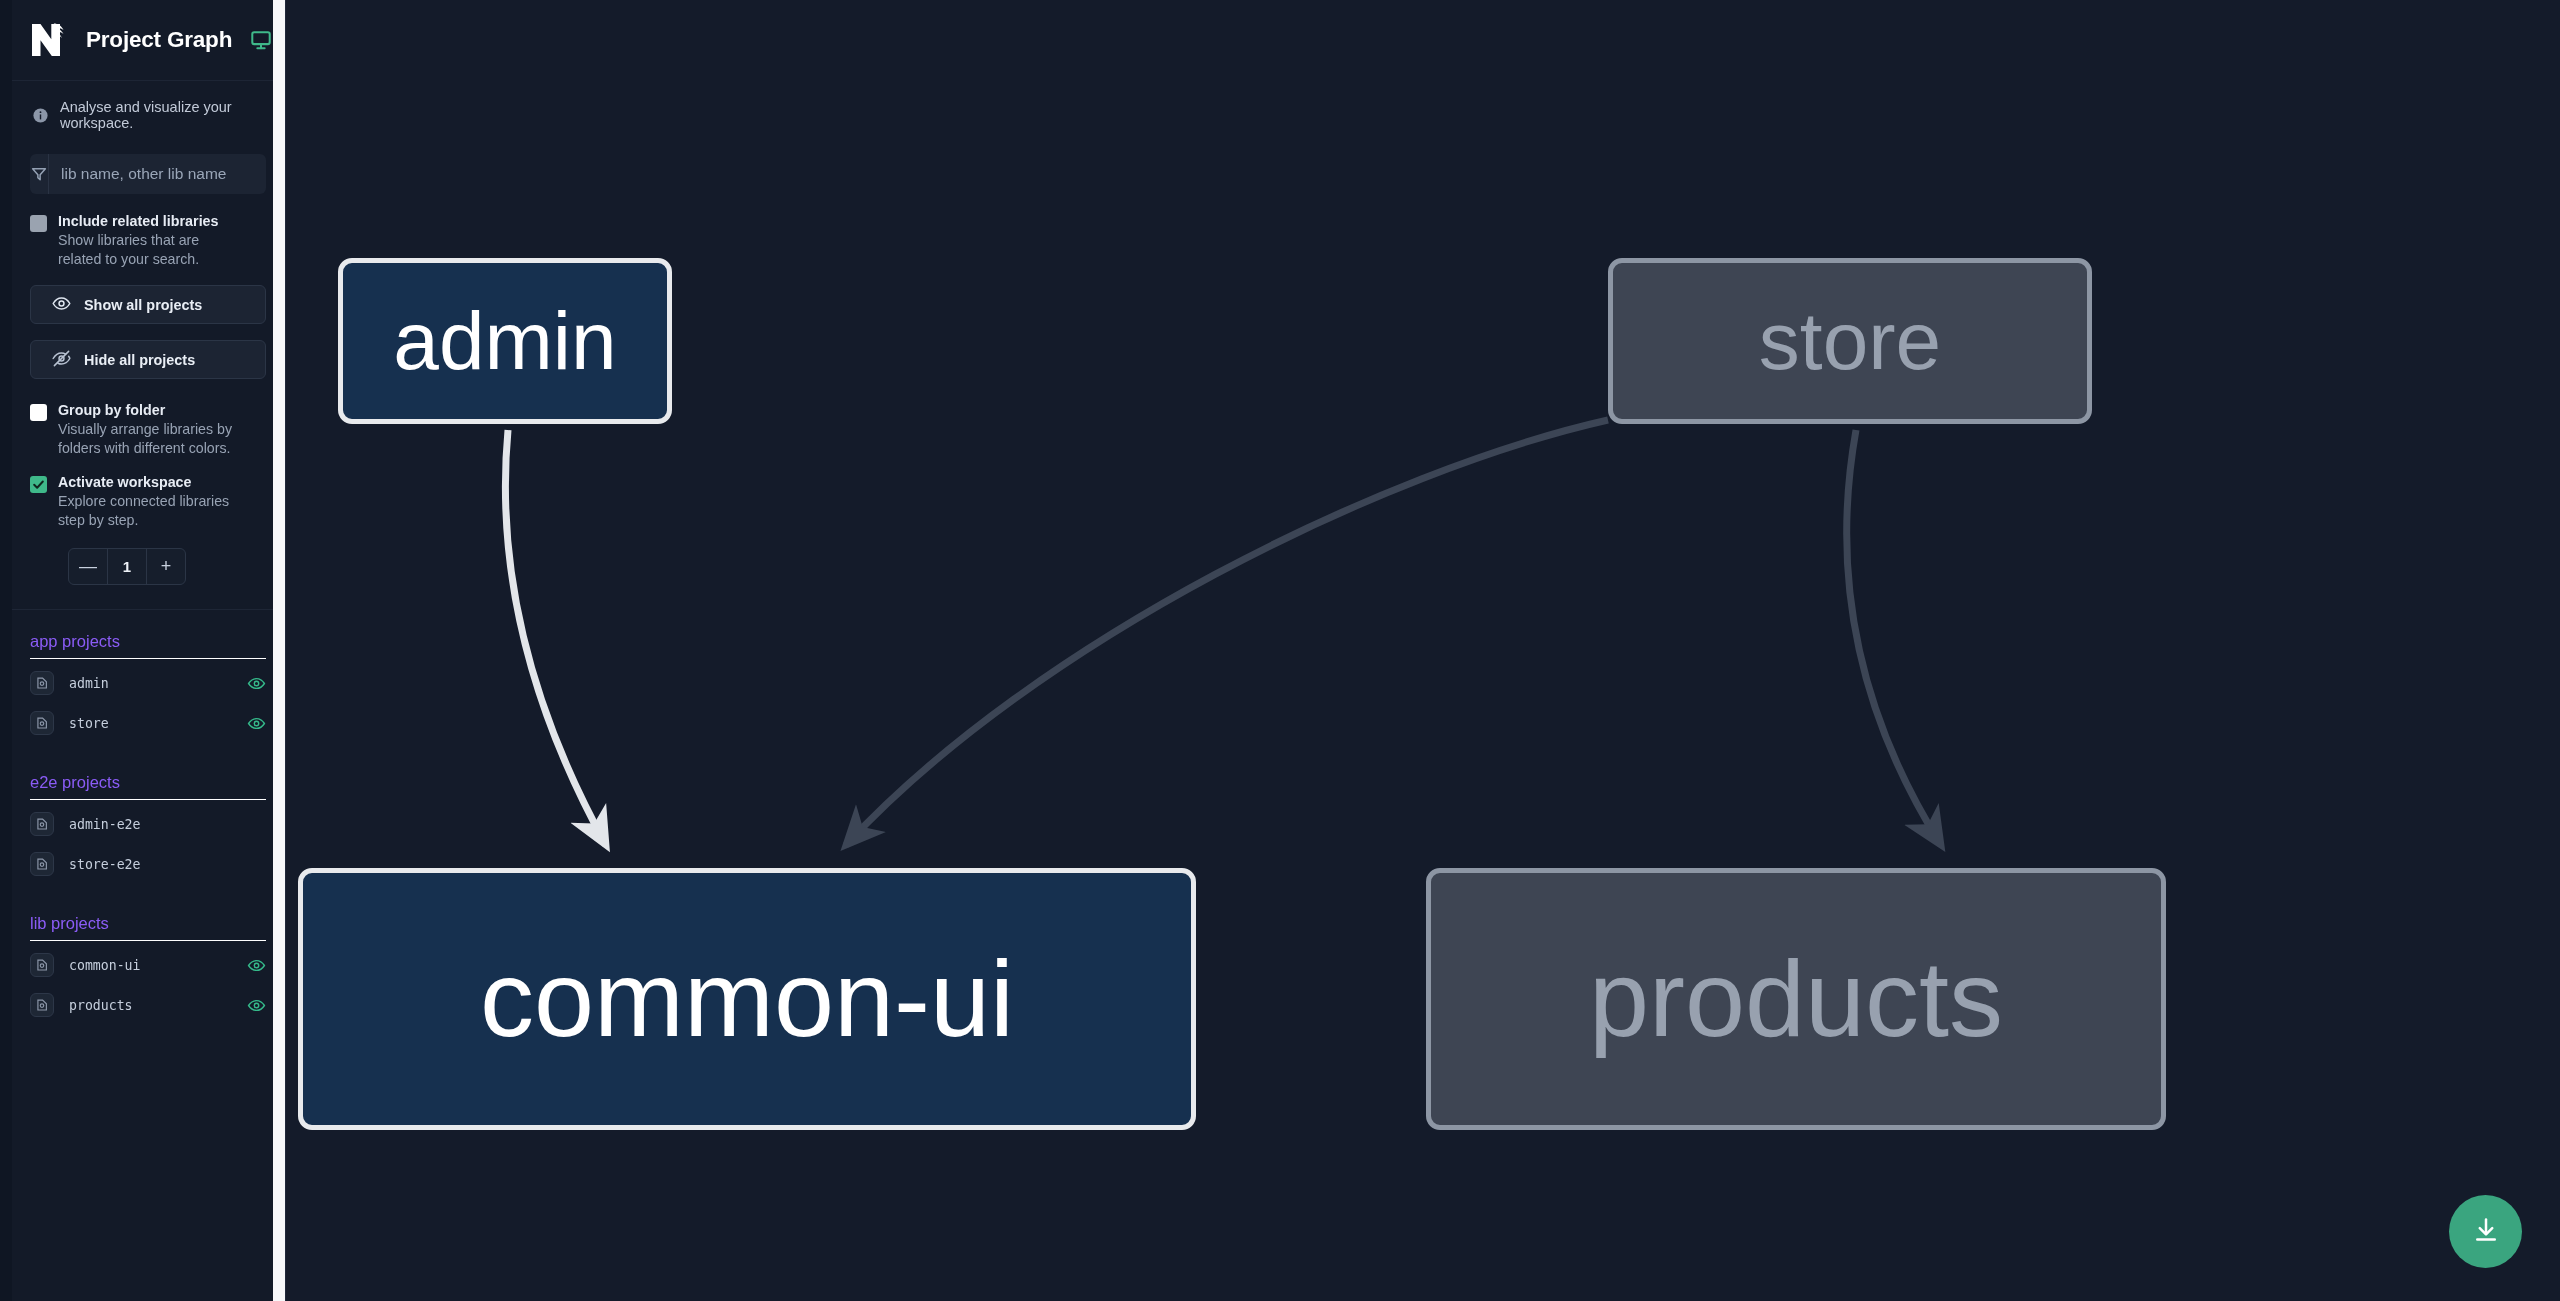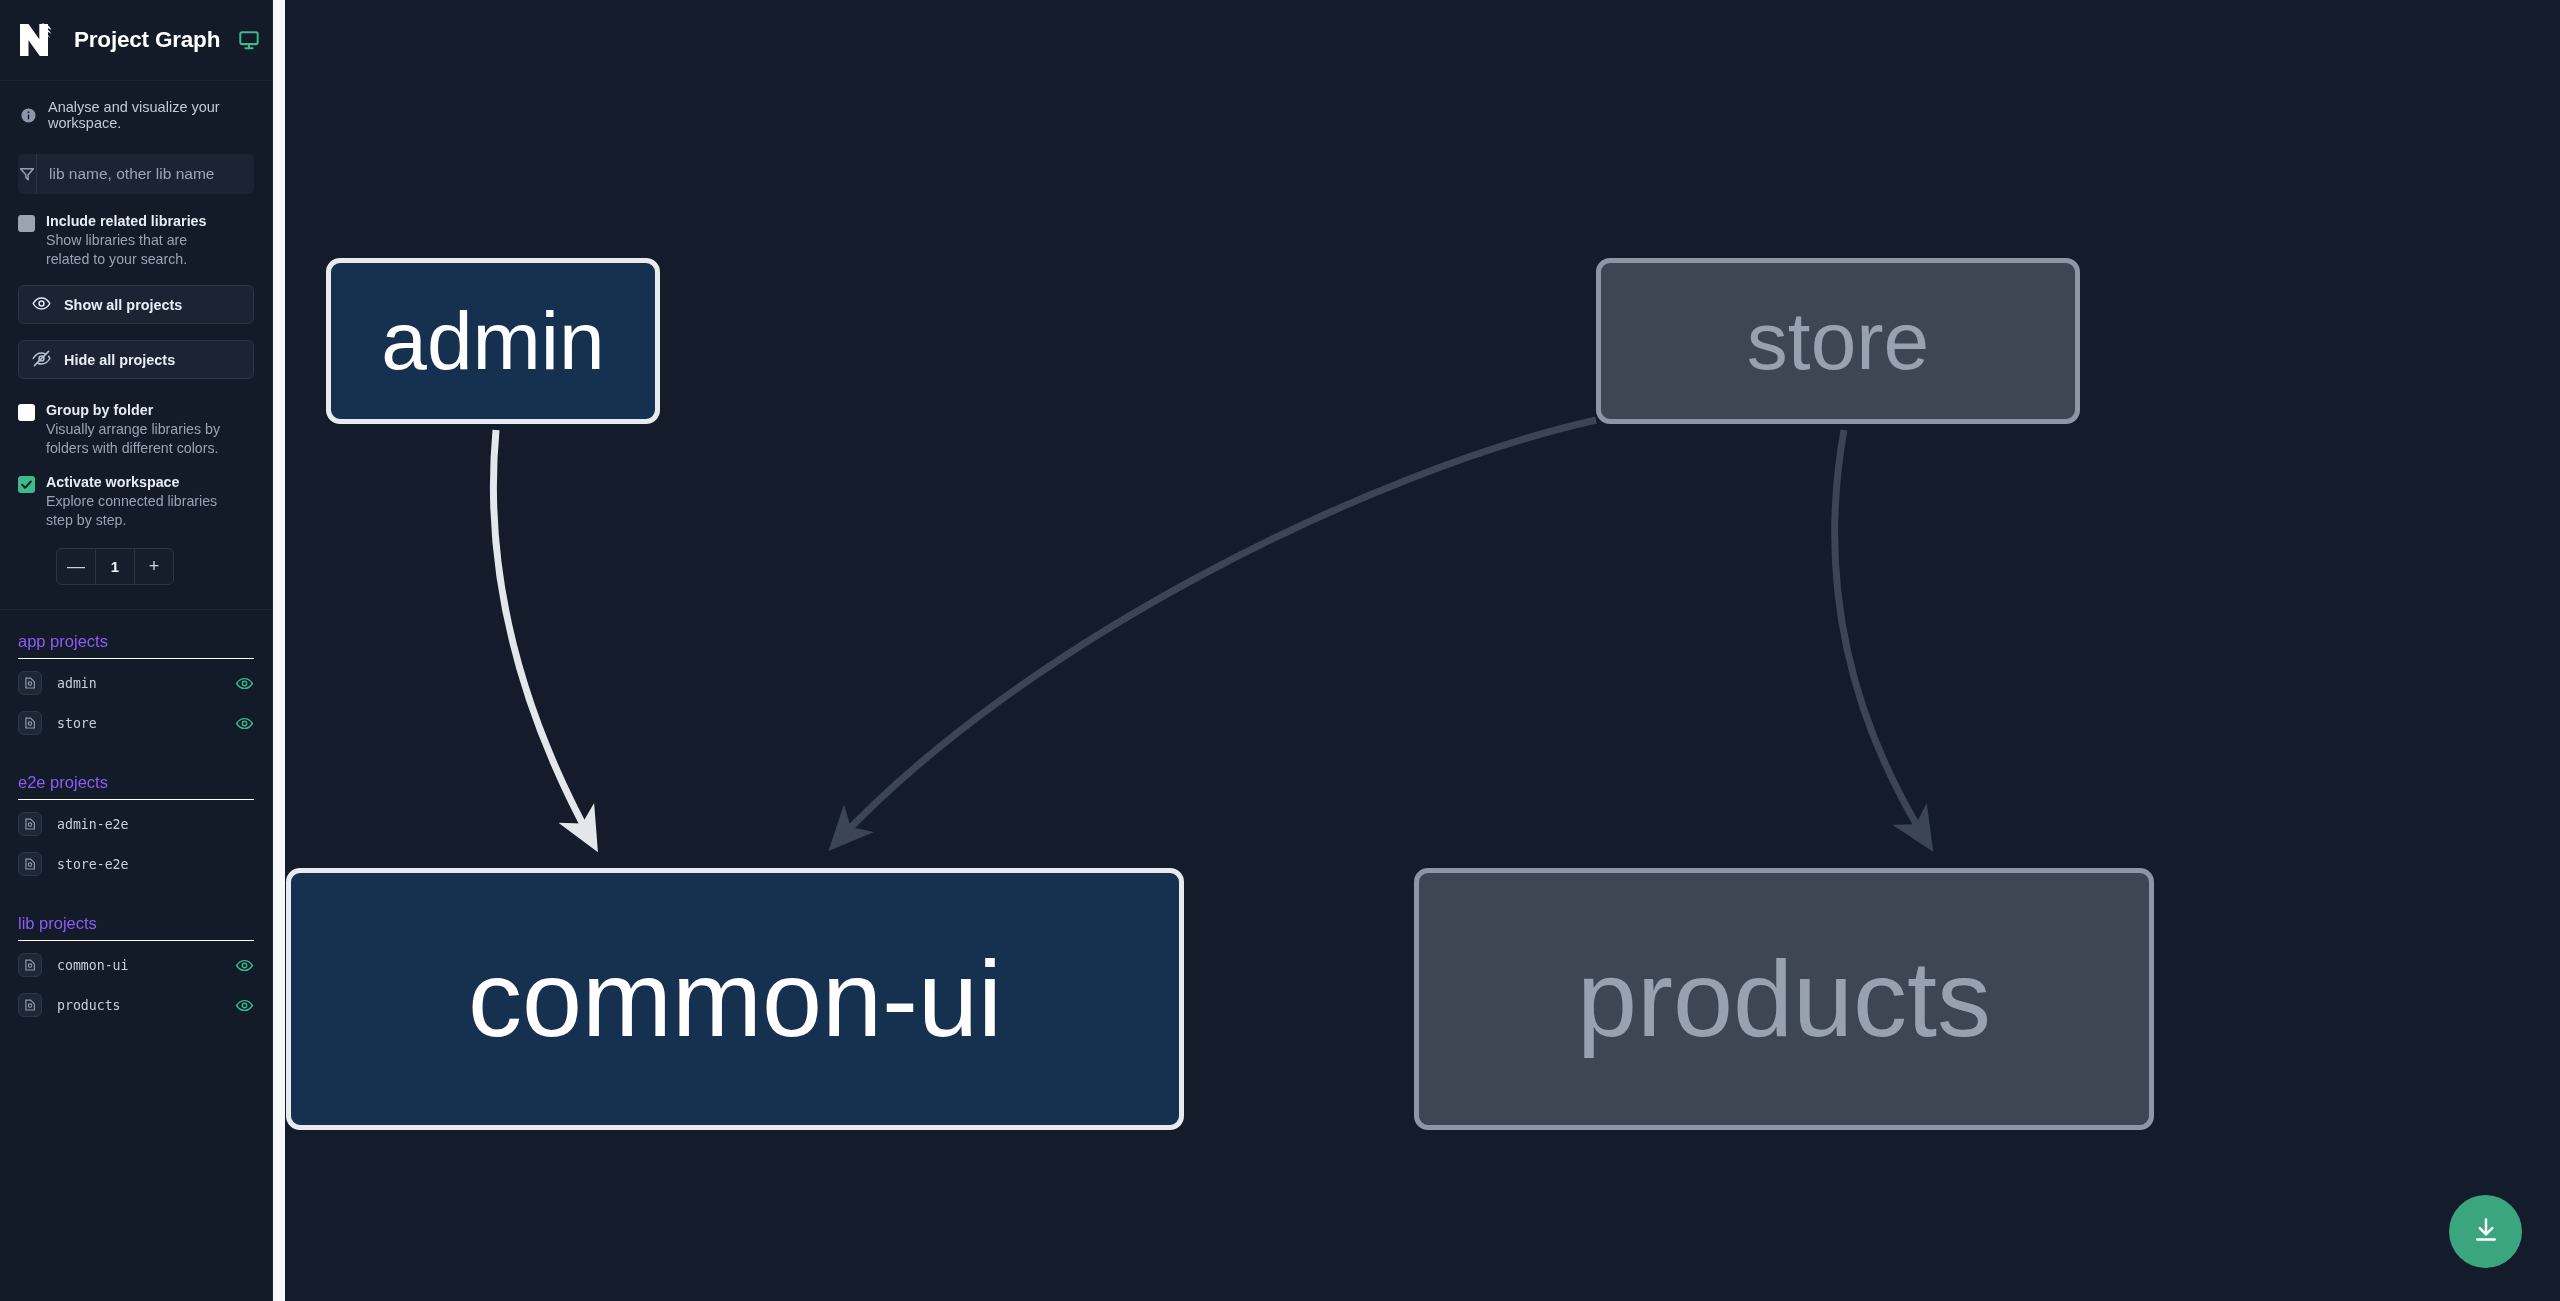--- a/index.html
+++ b/index.html
@@ -12,20 +12,21 @@
   #app { position: relative; width: 2560px; height: 1301px; display: flex; }
 
   
   .sidebar {
     position: relative;
     width: 273px; height: 1301px;
     background: #131a28;
     border-right: 1px solid #1e2636;
     flex: 0 0 273px;
     overflow: hidden;
+    margin-left: 12px;
   }
   .sb-header {
     height: 81px;
     display: flex; align-items: center;
     padding: 0 0 0 18px;
     border-bottom: 1px solid #1d2535;
     gap: 14px;
   }
   .nx-logo { width: 42px; height: 40px; flex: 0 0 42px; }
   .sb-title {
@@ -78,21 +79,21 @@
   .opt-title { font-size: 14.3px; font-weight: bold; color: #e7ecf4; line-height: 1.35; }
   .opt-desc { font-size: 14.2px; color: #98a3b4; line-height: 1.33; max-width: 185px; }
 
   .wide-btn {
     margin: 16px 18px 0 18px;
     height: 39px;
     background: #1c2433;
     border: 1px solid #2b3546;
     border-radius: 6px;
     display: flex; align-items: center; gap: 13px;
-    padding-left: 13px;
+    padding-left: 21px;
     color: #e9eef5; font-size: 14.4px; font-weight: bold;
     cursor: pointer;
   }
   .wide-btn svg { width: 19px; height: 19px; flex: 0 0 19px; }
 
   .stepper {
     margin: 18px 18px 0 56px;
     width: 118px; height: 37px;
     display: flex;
     border: 1px solid #2b3546;

